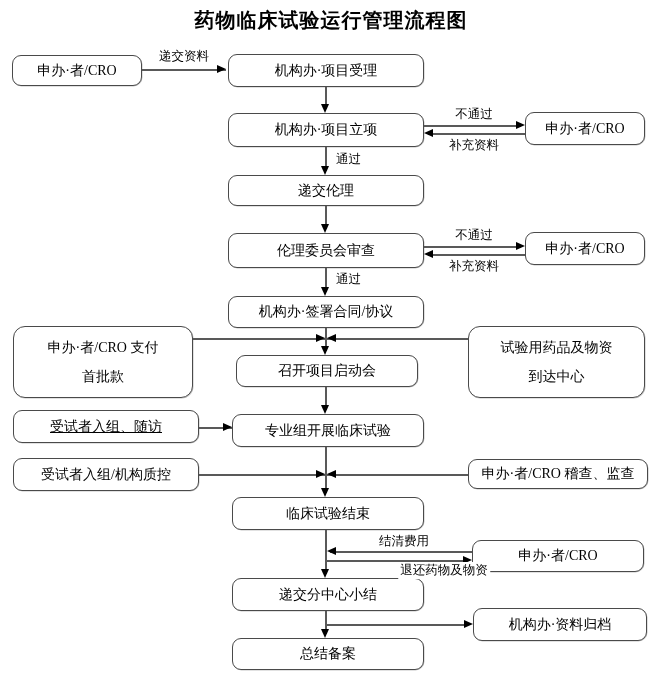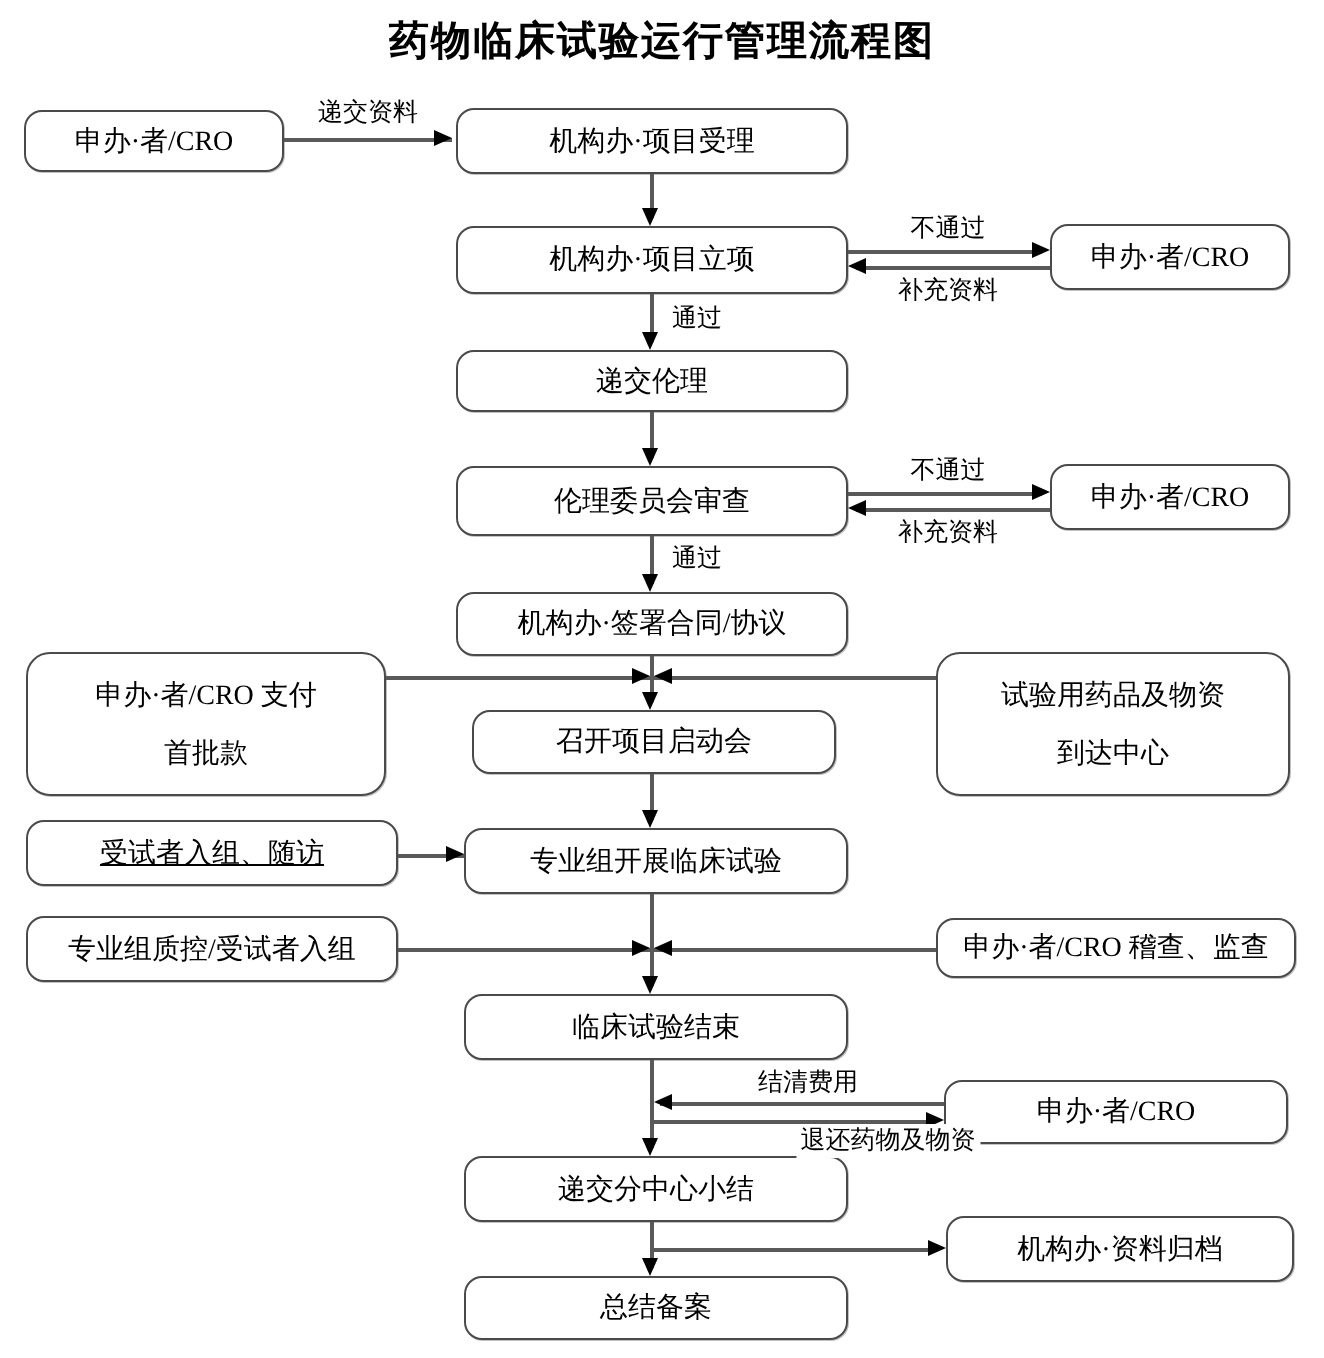--- a/index.html
+++ b/index.html
@@ -38,21 +38,21 @@
       <span>申办·者/CRO</span>
     </div>
   <div class="node two-line" style="left:13px;top:326px;width:180px;height:72px;">
     <span>申办·者/CRO 支付</span>
     <span>首批款</span>
   </div>
   <div class="node" style="left:13px;top:410px;width:186px;height:33px;text-decoration:underline;">
       <span>受试者入组、随访</span>
     </div>
   <div class="node" style="left:13px;top:458px;width:186px;height:33px;">
-      <span>专业组质控/受试者入组</span>
+      <span>受试者入组/机构质控</span>
     </div>
 
   <div class="node" style="left:228px;top:113px;width:196px;height:34px;">
       <span>机构办·项目立项</span>
     </div>
   <div class="node" style="left:228px;top:54px;width:196px;height:33px;">
       <span>机构办·项目受理</span>
     </div>
   <div class="node" style="left:228px;top:175px;width:196px;height:31px;">
       <span>递交伦理</span>

